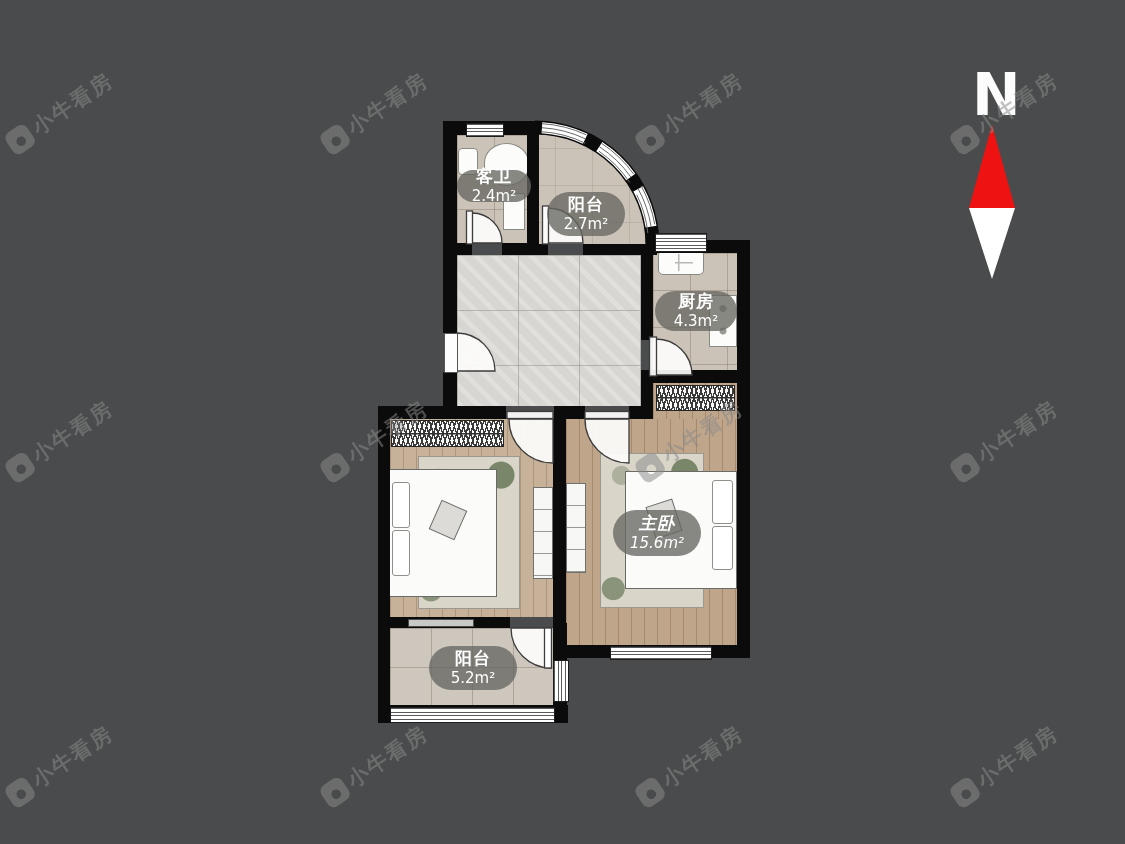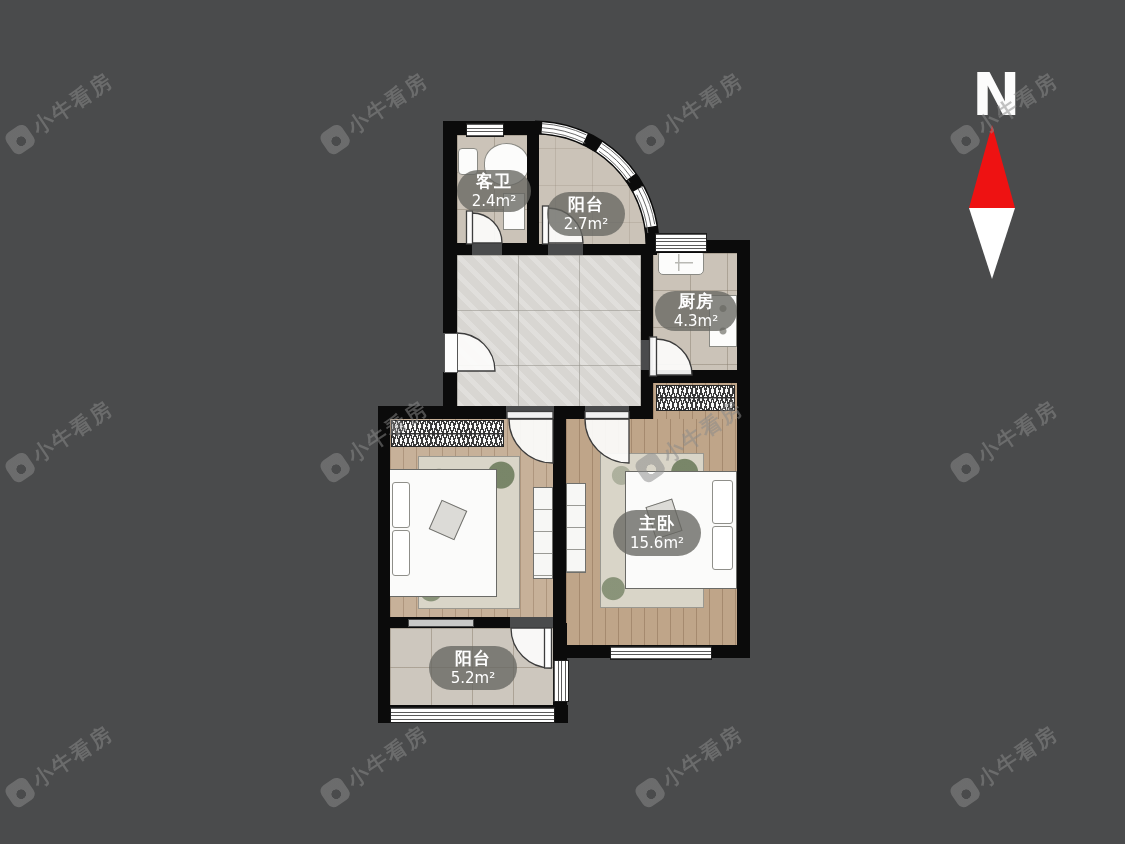--- a/index.html
+++ b/index.html
@@ -167,33 +167,33 @@
   </svg>
 
   <div class="abs win-h" style="left:466px;top:123px;width:36px;height:12px;"></div>
   <div class="abs win-h" style="left:655px;top:233px;width:50px;height:17px;"></div>
   <div class="abs win-h" style="left:610px;top:646px;width:100px;height:12px;"></div>
   <div class="abs win-h" style="left:390px;top:707px;width:163px;height:14px;"></div>
   <div class="abs win-v" style="left:553px;top:660px;width:14px;height:40px;"></div>
   <div class="abs sill" style="left:408px;top:619px;width:64px;height:6px;"></div>
   <div class="abs doorbox" style="left:444px;top:333px;width:12px;height:38px;"></div>
 
-  <div class="abs pill" style="left:457px;top:170px;width:74px;height:42px;">
+  <div class="abs pill" style="left:457px;top:170px;width:74px;height:32px;">
     <span class="pill-name">客卫</span>
     <span class="pill-area">2.4m²</span>
   </div>
   <div class="abs pill" style="left:547px;top:192px;width:78px;height:44px;">
     <span class="pill-name">阳台</span>
     <span class="pill-area">2.7m²</span>
   </div>
   <div class="abs pill" style="left:655px;top:291px;width:82px;height:40px;">
     <span class="pill-name">厨房</span>
     <span class="pill-area">4.3m²</span>
   </div>
-  <div class="abs pill" style="left:613px;top:510px;width:88px;height:46px;">
+  <div class="abs pill" style="left:613px;top:510px;width:88px;height:46px;font-style:italic;">
     <span class="pill-name">主卧</span>
     <span class="pill-area">15.6m²</span>
   </div>
   <div class="abs pill" style="left:429px;top:646px;width:88px;height:44px;">
     <span class="pill-name">阳台</span>
     <span class="pill-area">5.2m²</span>
   </div>
 
   <div class="abs compass-n" style="left:972px;top:66px;">N</div>
   <svg class="abs" style="left:966px;top:120px;" width="52" height="162" viewBox="0 0 52 162">

